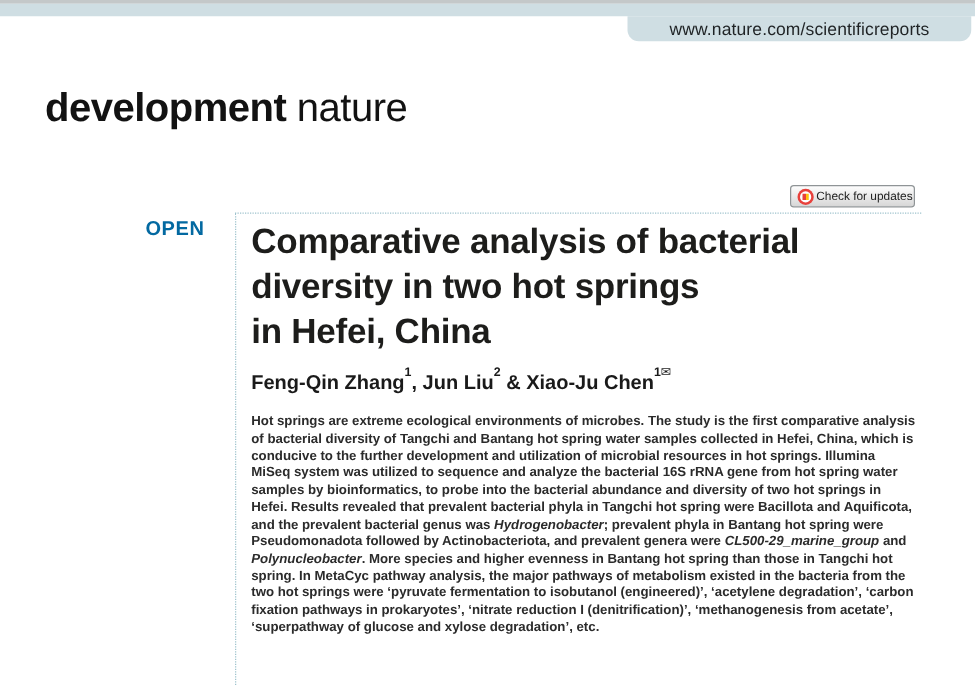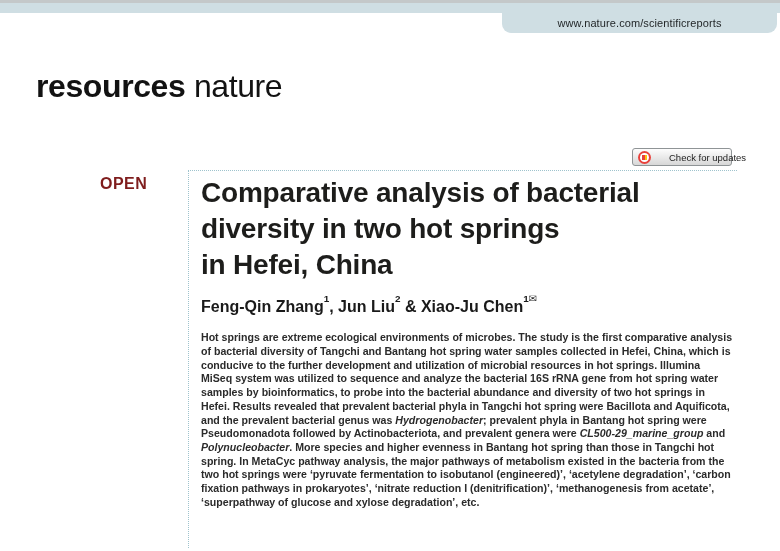--- a/index.html
+++ b/index.html
@@ -12,54 +12,54 @@
   }
 
   
   .top-gray { position: absolute; top: 0; left: 0; width: 780px; height: 3px; background: #c4c8c9; }
   .topbar   { position: absolute; top: 3px; left: 0; width: 780px; height: 10px; background: #cfdee3; }
   .url-tab  {
     position: absolute; top: 13px; left: 502px; width: 275px; height: 20px;
     background: #cfdee3;
     border-radius: 0 0 9px 9px;
     display: flex; align-items: center; justify-content: center;
-    font-size: 11px; color: #1f2325; letter-spacing: 0.1px;
+    font-size: 14px; color: #1f2325; letter-spacing: 0.1px;
     cursor: pointer;
   }
 
   
   .logo {
     position: absolute; top: 68px; left: 36px;
     font-size: 32px; color: #121212; letter-spacing: -0.4px;
     white-space: nowrap;
   }
   .logo .b { font-weight: 700; }
   .logo .r { font-weight: 400; }
 
   
   .badge {
     position: absolute; top: 148px; left: 632px; width: 100px; height: 18px;
     border: 1px solid #8f9496; border-radius: 3px;
     background: linear-gradient(#fdfdfd, #d7d7d7);
-    display: flex; align-items: center; gap: 18px; padding: 0 5px;
+    display: flex; align-items: center; gap: 2px; padding: 0 5px;
     cursor: pointer;
   }
   .badge-label { font-size: 9.5px; color: #222; white-space: nowrap; }
   .cm { width: 13px; height: 13px; border-radius: 50%; background: #e8413c;
         display: flex; align-items: center; justify-content: center; flex: 0 0 13px; }
   .cm-inner { width: 9px; height: 9px; border-radius: 50%; background: #ffffff;
         display: flex; align-items: center; justify-content: center; }
   .cm-book { width: 5px; height: 5px;
         background: linear-gradient(90deg, #e8413c 50%, #ffc20e 50%); }
 
   
   .open-label {
     position: absolute; top: 175px; left: 100px; width: 80px;
-    text-align: left; font-size: 16px; font-weight: 700;
-    color: #7f1d1d; letter-spacing: 0.5px;
+    text-align: center; font-size: 16px; font-weight: 700;
+    color: #0369a1; letter-spacing: 0.5px;
   }
   .frame {
     position: absolute; top: 170px; left: 188px; width: 549px; height: 378px;
     border-left: 1px dotted #9fc3cd;
     border-top: 1px dotted #9fc3cd;
   }
   .title {
     margin: 4px 0 0 12px;
     font-size: 28px; line-height: 36px; font-weight: 700;
     color: #1d1d1b; letter-spacing: -0.2px;
@@ -80,21 +80,21 @@
 </head>
 <body>
 
 <div class="top-gray"></div>
 <div class="topbar"></div>
 <div class="url-tab">
   <span>www.nature.com/scientificreports</span>
 </div>
 
 <div class="logo">
-  <span class="b">resources</span><span class="r"> nature</span>
+  <span class="b">development</span><span class="r"> nature</span>
 </div>
 
 <div class="badge">
   <span class="cm">
     <span class="cm-inner">
       <span class="cm-book"></span>
     </span>
   </span>
   <span class="badge-label">Check for updates</span>
 </div>

